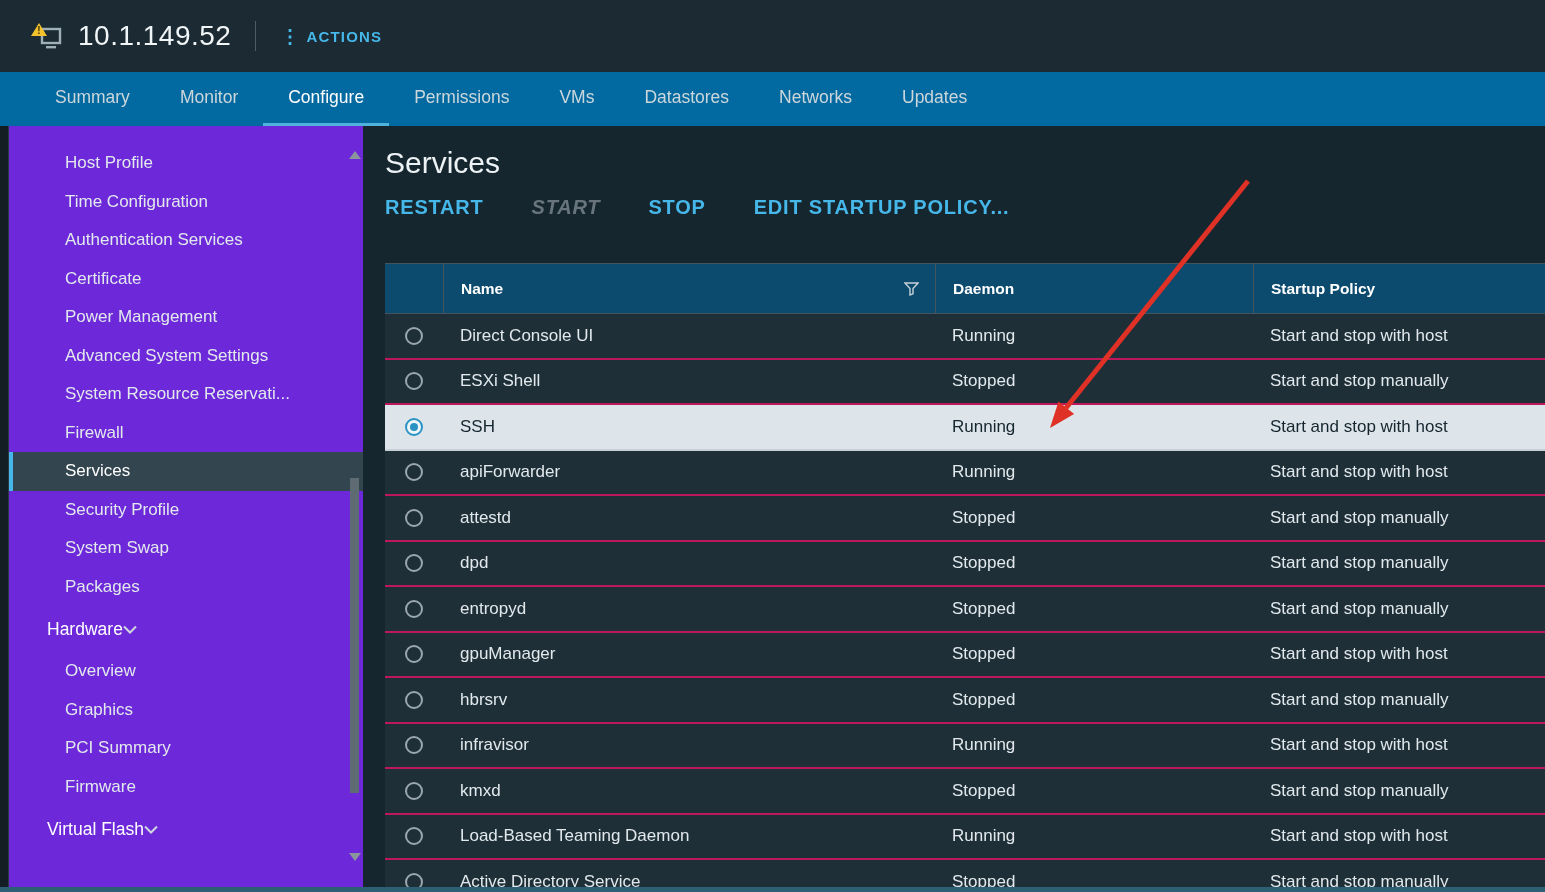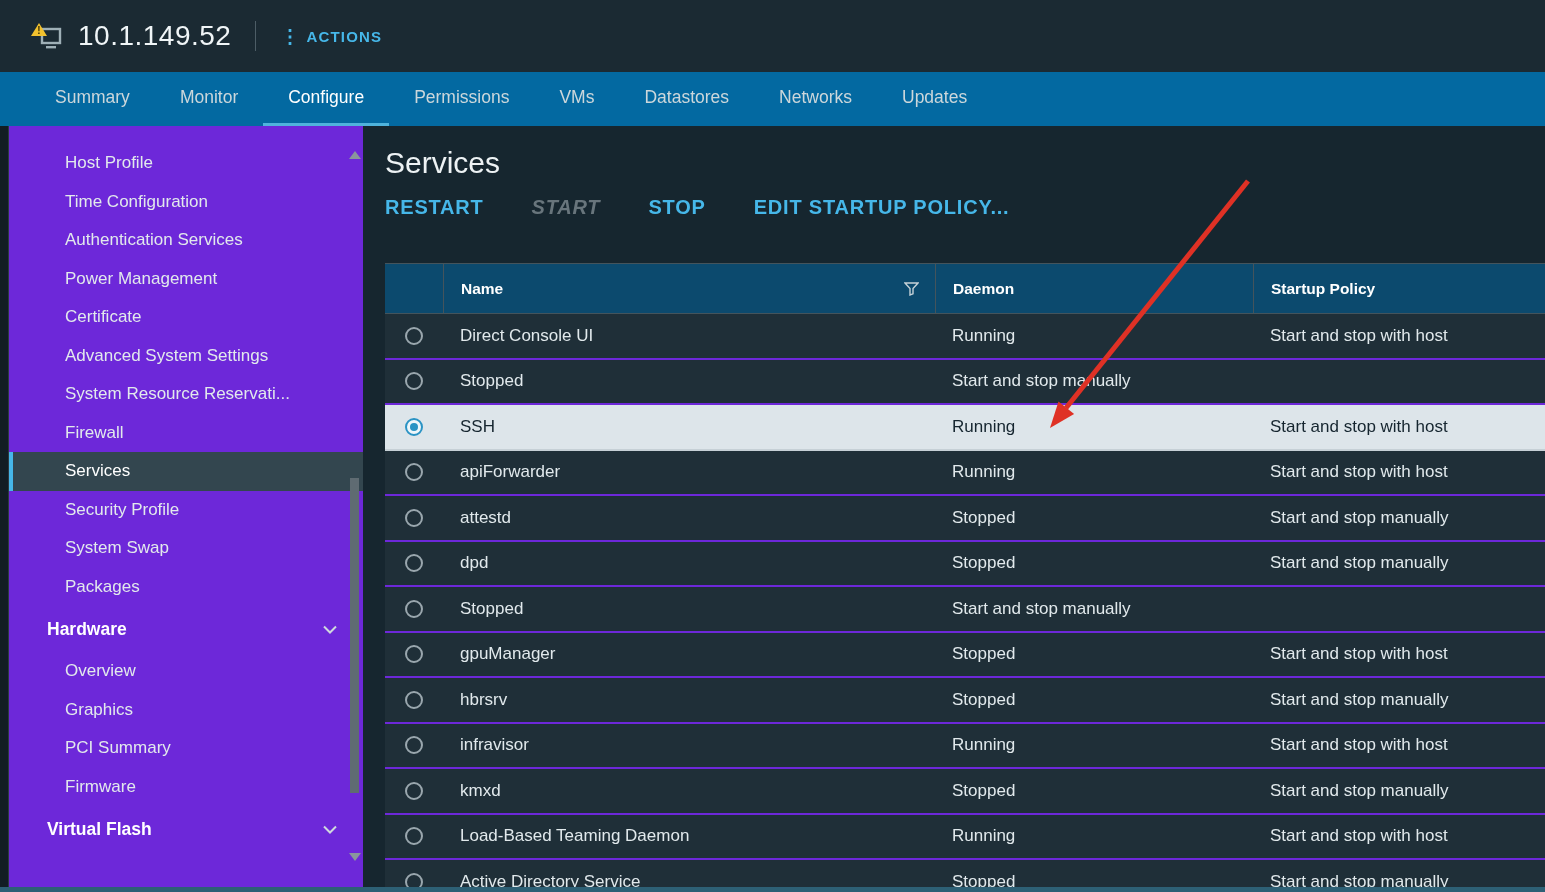--- a/index.html
+++ b/index.html
@@ -37,22 +37,22 @@
   
   .sidebar{width:354px;background:#6d28d9;position:relative;flex:none;padding-top:18px;box-sizing:border-box;}
   .nav-item{
     height:38.5px;line-height:38.5px;padding-left:56px;font-size:17px;color:#e2e9ec;
     cursor:pointer;white-space:nowrap;overflow:hidden;text-overflow:ellipsis;
   }
   .nav-item.selected{
     background:#33464f;color:#ffffff;border-left:4px solid #46b7e9;padding-left:52px;
   }
   .nav-section{
-    height:46px;display:flex;align-items:center;justify-content:space-between;
-    padding:0 26px 0 38px;font-size:17.5px;font-weight:bold;color:#ffffff;cursor:pointer;
+    height:46px;display:flex;align-items:center;
+    padding:0 26px 0 38px;font-size:17.5px;font-weight:normal;color:#ffffff;cursor:pointer;
   }
   
   .sb-scroll{position:absolute;top:0;right:0;bottom:0;width:17px;}
   .sb-up,.sb-down{position:absolute;left:0;width:17px;height:18px;display:flex;align-items:center;justify-content:center;cursor:pointer;}
   .sb-up{top:20px;}
   .sb-down{bottom:26px;}
   .sb-thumb{position:absolute;left:4px;top:352px;width:9px;height:315px;background:#5f6b72;cursor:grab;}
   .tri-up{width:0;height:0;border-left:6px solid transparent;border-right:6px solid transparent;border-bottom:8px solid #8a969c;}
   .tri-down{width:0;height:0;border-left:6px solid transparent;border-right:6px solid transparent;border-top:8px solid #8a969c;}
   
@@ -62,21 +62,21 @@
   .tbtn{font-size:20px;font-weight:bold;letter-spacing:.8px;color:#46b7e9;cursor:pointer;background:none;border:none;padding:0;font-family:inherit;}
   .tbtn.disabled{color:#68757c;cursor:default;font-style:italic;}
   
   .table{margin-top:44px;border-top:1px solid #44545c;}
   .thead,.trow{display:grid;grid-template-columns:58px 492px 318px 1fr;align-items:center;}
   .thead{height:49px;background:#0c4a6e;border-bottom:1px solid #44545c;}
   .th{font-size:15.5px;font-weight:bold;color:#ffffff;padding-left:17px;height:100%;display:flex;align-items:center;border-left:1px solid #44545c;cursor:pointer;}
   .th.first{border-left:none;}
   .th .spacer{flex:1;}
   .filter-btn{margin-right:16px;display:flex;align-items:center;cursor:pointer;}
-  .trow{height:43.5px;background:#1f2f38;border-bottom:2px solid #6d28d9;color:#e1e9ec;font-size:17px;cursor:pointer;}
+  .trow{height:43.5px;background:#1f2f38;border-bottom:2px solid #be185d;color:#e1e9ec;font-size:17px;cursor:pointer;}
   .trow.selected{background:#dde5ea;color:#15252f;border-bottom-color:#c6d0d6;}
   .cell{padding-left:17px;white-space:nowrap;overflow:hidden;text-overflow:ellipsis;}
   .c-radio{display:flex;justify-content:center;padding-left:0;}
   .radio{width:18px;height:18px;border:2px solid #9aa7ae;border-radius:50%;box-sizing:border-box;background:transparent;}
   .trow.selected .radio{border-color:#2a93c4;background:#eef6fa;}
   .radio.checked::after{content:"";display:block;width:8px;height:8px;margin:3px auto;border-radius:50%;background:#2a93c4;}
   
   .arrow-overlay{position:absolute;inset:0;width:1545px;height:892px;pointer-events:none;z-index:60;}
   
   .bottom-strip{position:absolute;left:0;right:0;bottom:0;height:5px;background:#2d6075;z-index:70;}
@@ -113,22 +113,22 @@
   </div>
 
 <div class="left-edge"></div>
 <div class="content">
 
   <div class="sidebar">
     <div>
         <div class="nav-item">Host Profile</div>
         <div class="nav-item">Time Configuration</div>
         <div class="nav-item">Authentication Services</div>
+        <div class="nav-item">Certificate</div>
         <div class="nav-item">Power Management</div>
-        <div class="nav-item">Certificate</div>
         <div class="nav-item">Advanced System Settings</div>
         <div class="nav-item">System Resource Reservati...</div>
         <div class="nav-item">Firewall</div>
         <div class="nav-item selected">Services</div>
         <div class="nav-item">Security Profile</div>
         <div class="nav-item">System Swap</div>
         <div class="nav-item">Packages</div>
         <div class="nav-section">
           <span>Hardware</span>
           <svg width="14" height="9" viewBox="0 0 14 9">
@@ -191,20 +191,21 @@
               <span class="radio"></span>
             </div>
             <div class="cell c-name">Direct Console UI</div>
             <div class="cell c-daemon">Running</div>
             <div class="cell c-policy">Start and stop with host</div>
           </div>
           <div class="trow">
             <div class="cell c-radio">
               <span class="radio"></span>
             </div>
+            <div class="cell c-name">ESXi Shell</div>
             <div class="cell c-daemon">Stopped</div>
             <div class="cell c-policy">Start and stop manually</div>
           </div>
           <div class="trow selected">
             <div class="cell c-radio">
               <span class="radio checked"></span>
             </div>
             <div class="cell c-name">SSH</div>
             <div class="cell c-daemon">Running</div>
             <div class="cell c-policy">Start and stop with host</div>
@@ -230,20 +231,21 @@
               <span class="radio"></span>
             </div>
             <div class="cell c-name">dpd</div>
             <div class="cell c-daemon">Stopped</div>
             <div class="cell c-policy">Start and stop manually</div>
           </div>
           <div class="trow">
             <div class="cell c-radio">
               <span class="radio"></span>
             </div>
+            <div class="cell c-name">entropyd</div>
             <div class="cell c-daemon">Stopped</div>
             <div class="cell c-policy">Start and stop manually</div>
           </div>
           <div class="trow">
             <div class="cell c-radio">
               <span class="radio"></span>
             </div>
             <div class="cell c-name">gpuManager</div>
             <div class="cell c-daemon">Stopped</div>
             <div class="cell c-policy">Start and stop with host</div>

